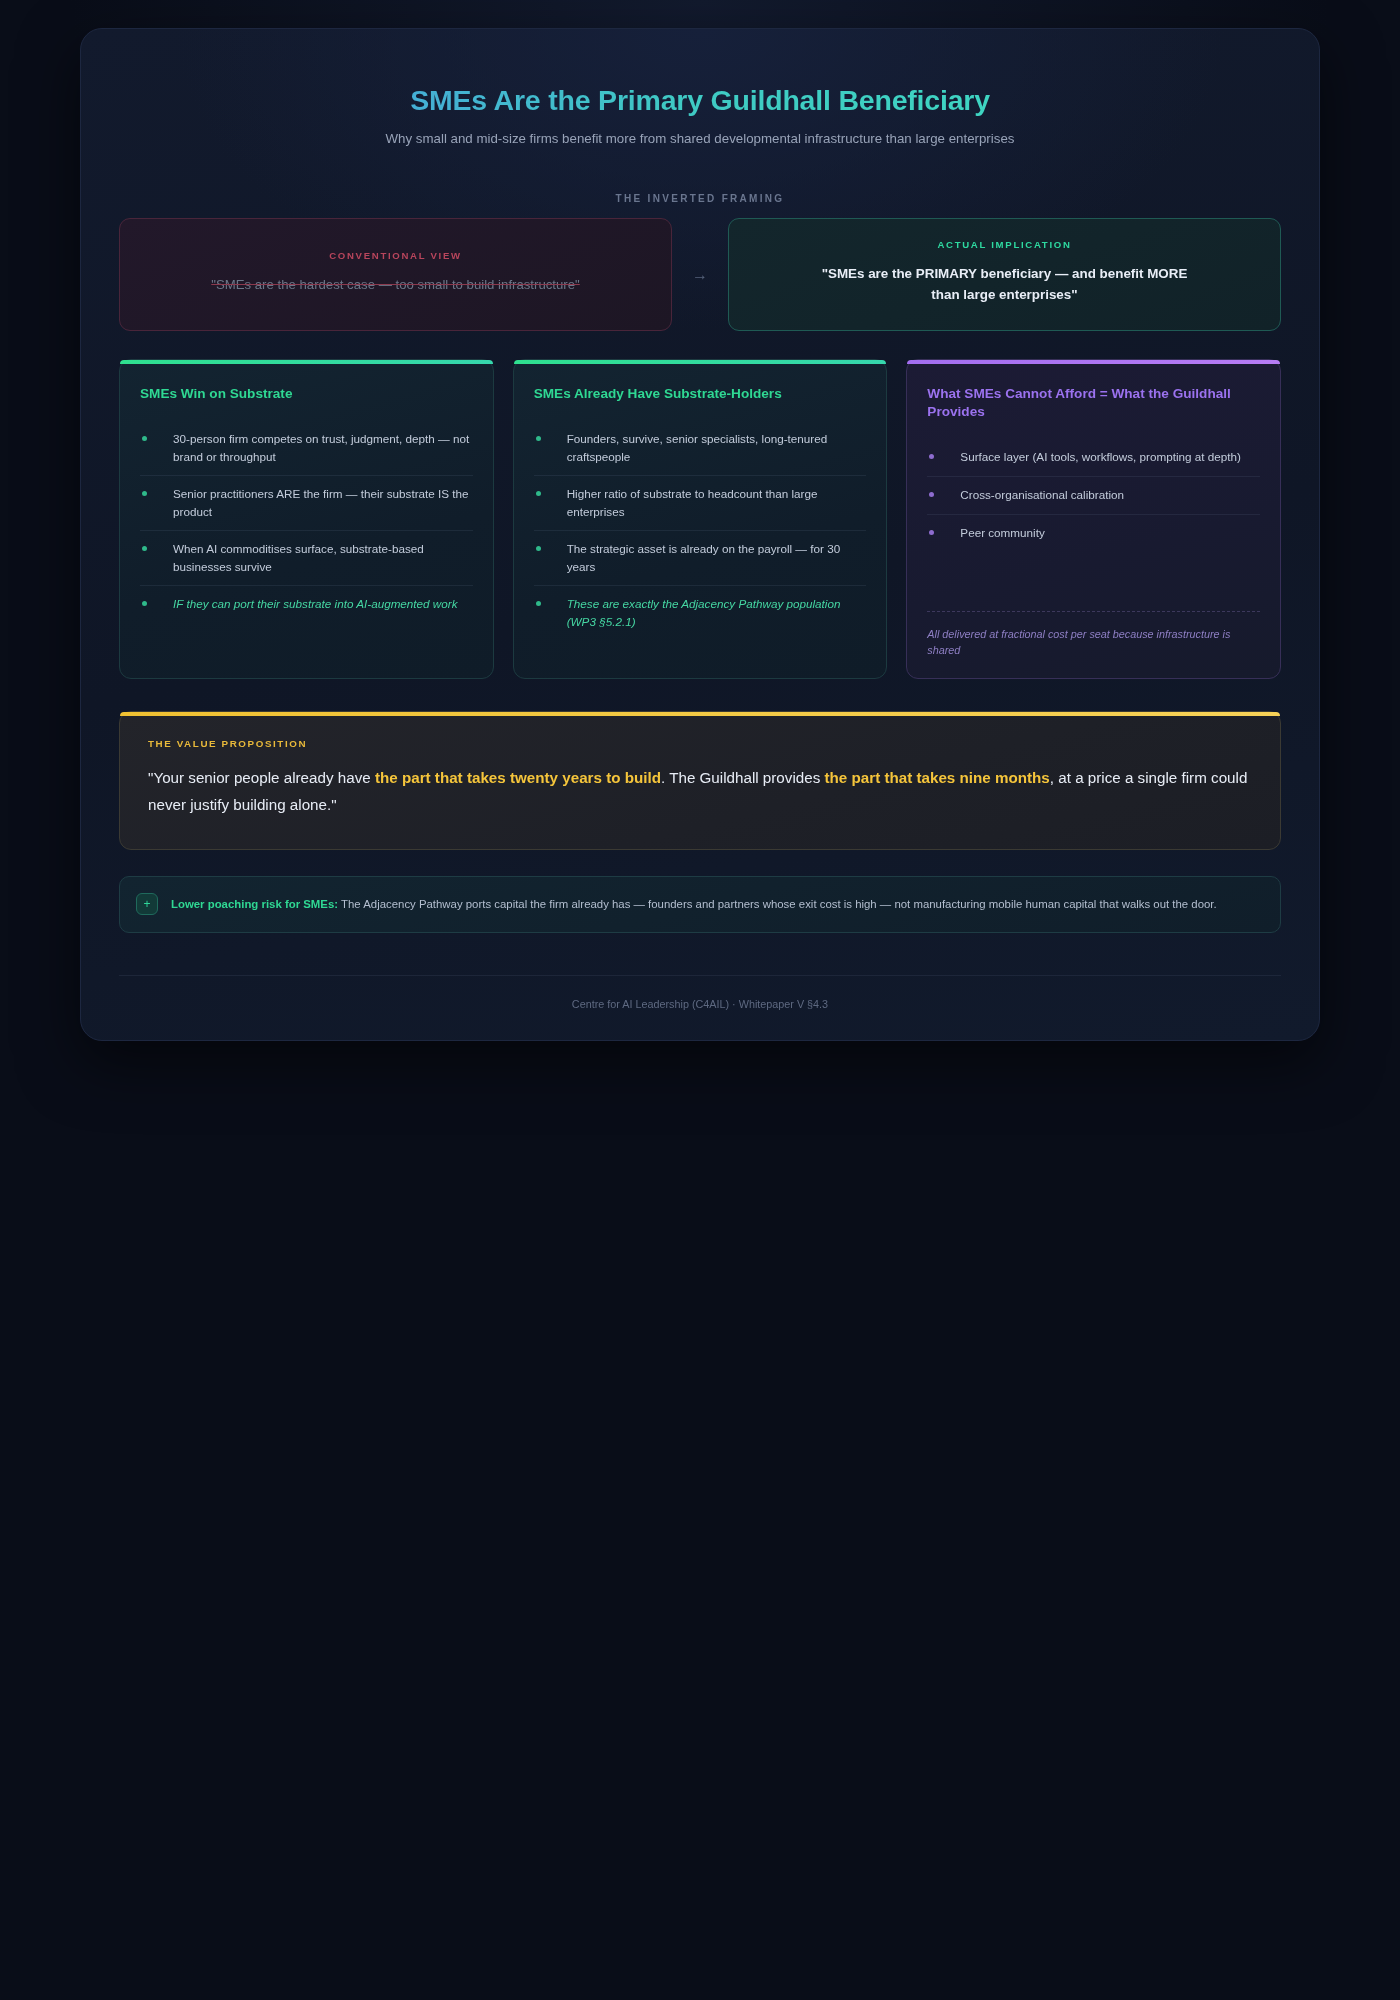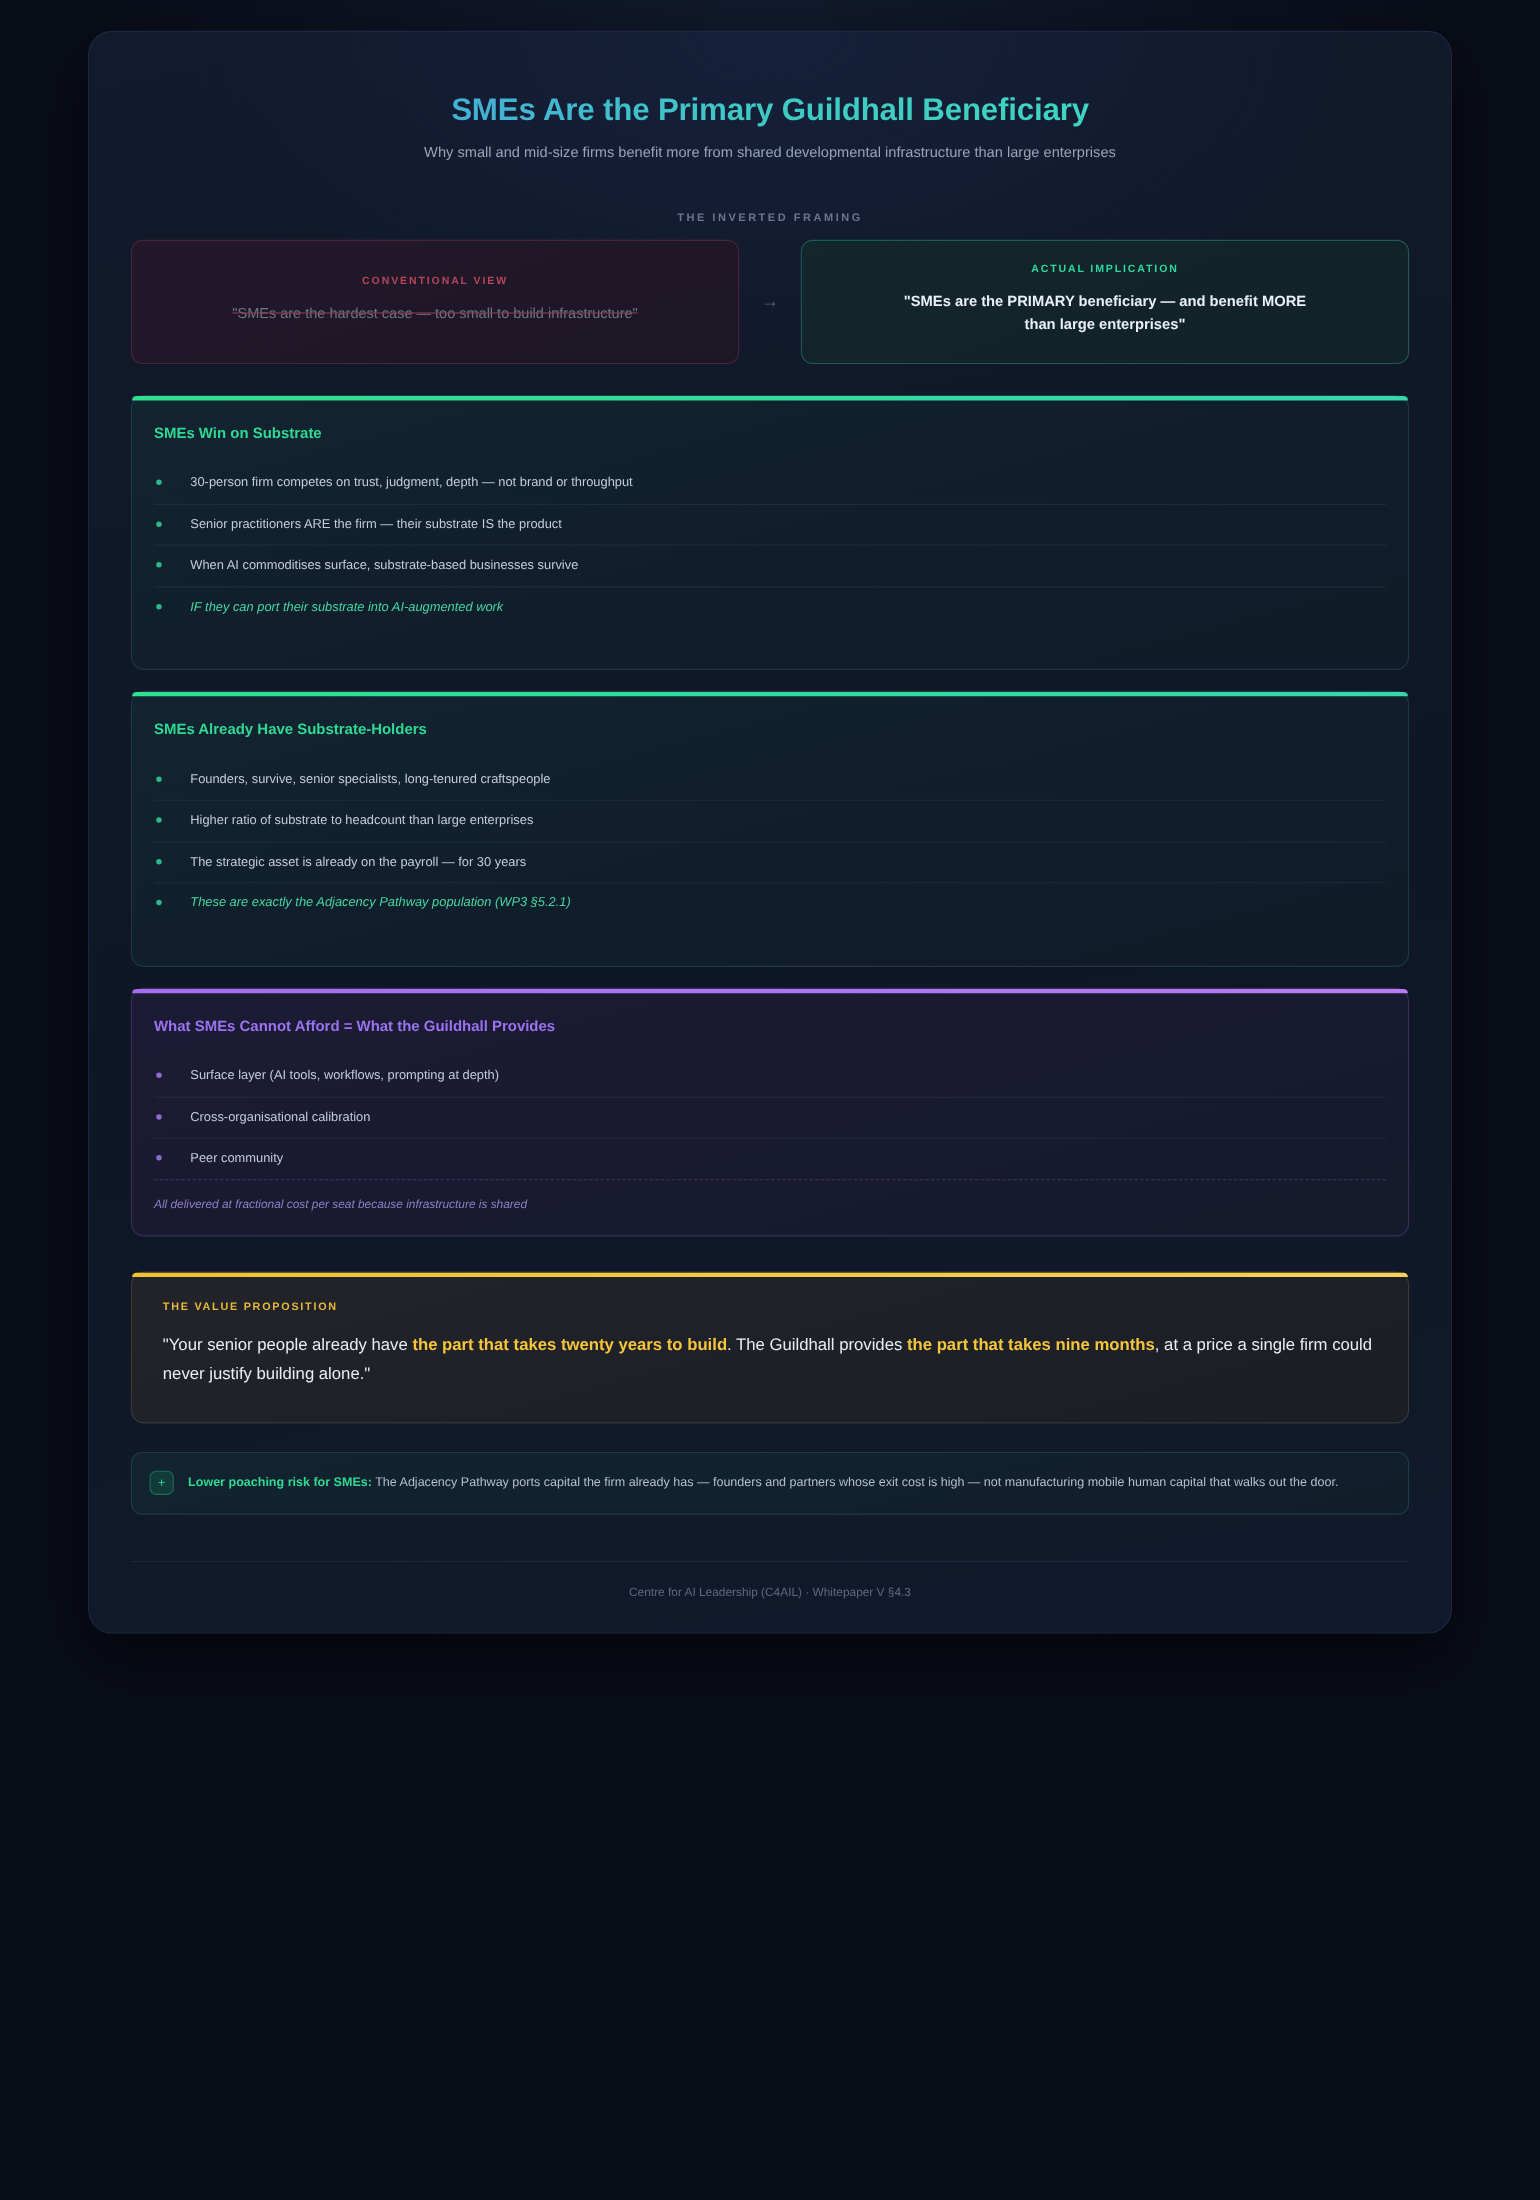--- a/index.html
+++ b/index.html
@@ -129,21 +129,20 @@
     justify-content: center;
     color: #55617a;
     font-size: 16px;
   }
 
   
   .cards {
     display: flex;
     gap: 19px;
     margin-top: 28px;
-    flex-direction: column;
   }
   .card {
     flex: 1 1 0;
     position: relative;
     border-radius: 12px;
     padding: 25px 20px 20px 20px;
     display: flex;
     flex-direction: column;
   }
   .card::before {

